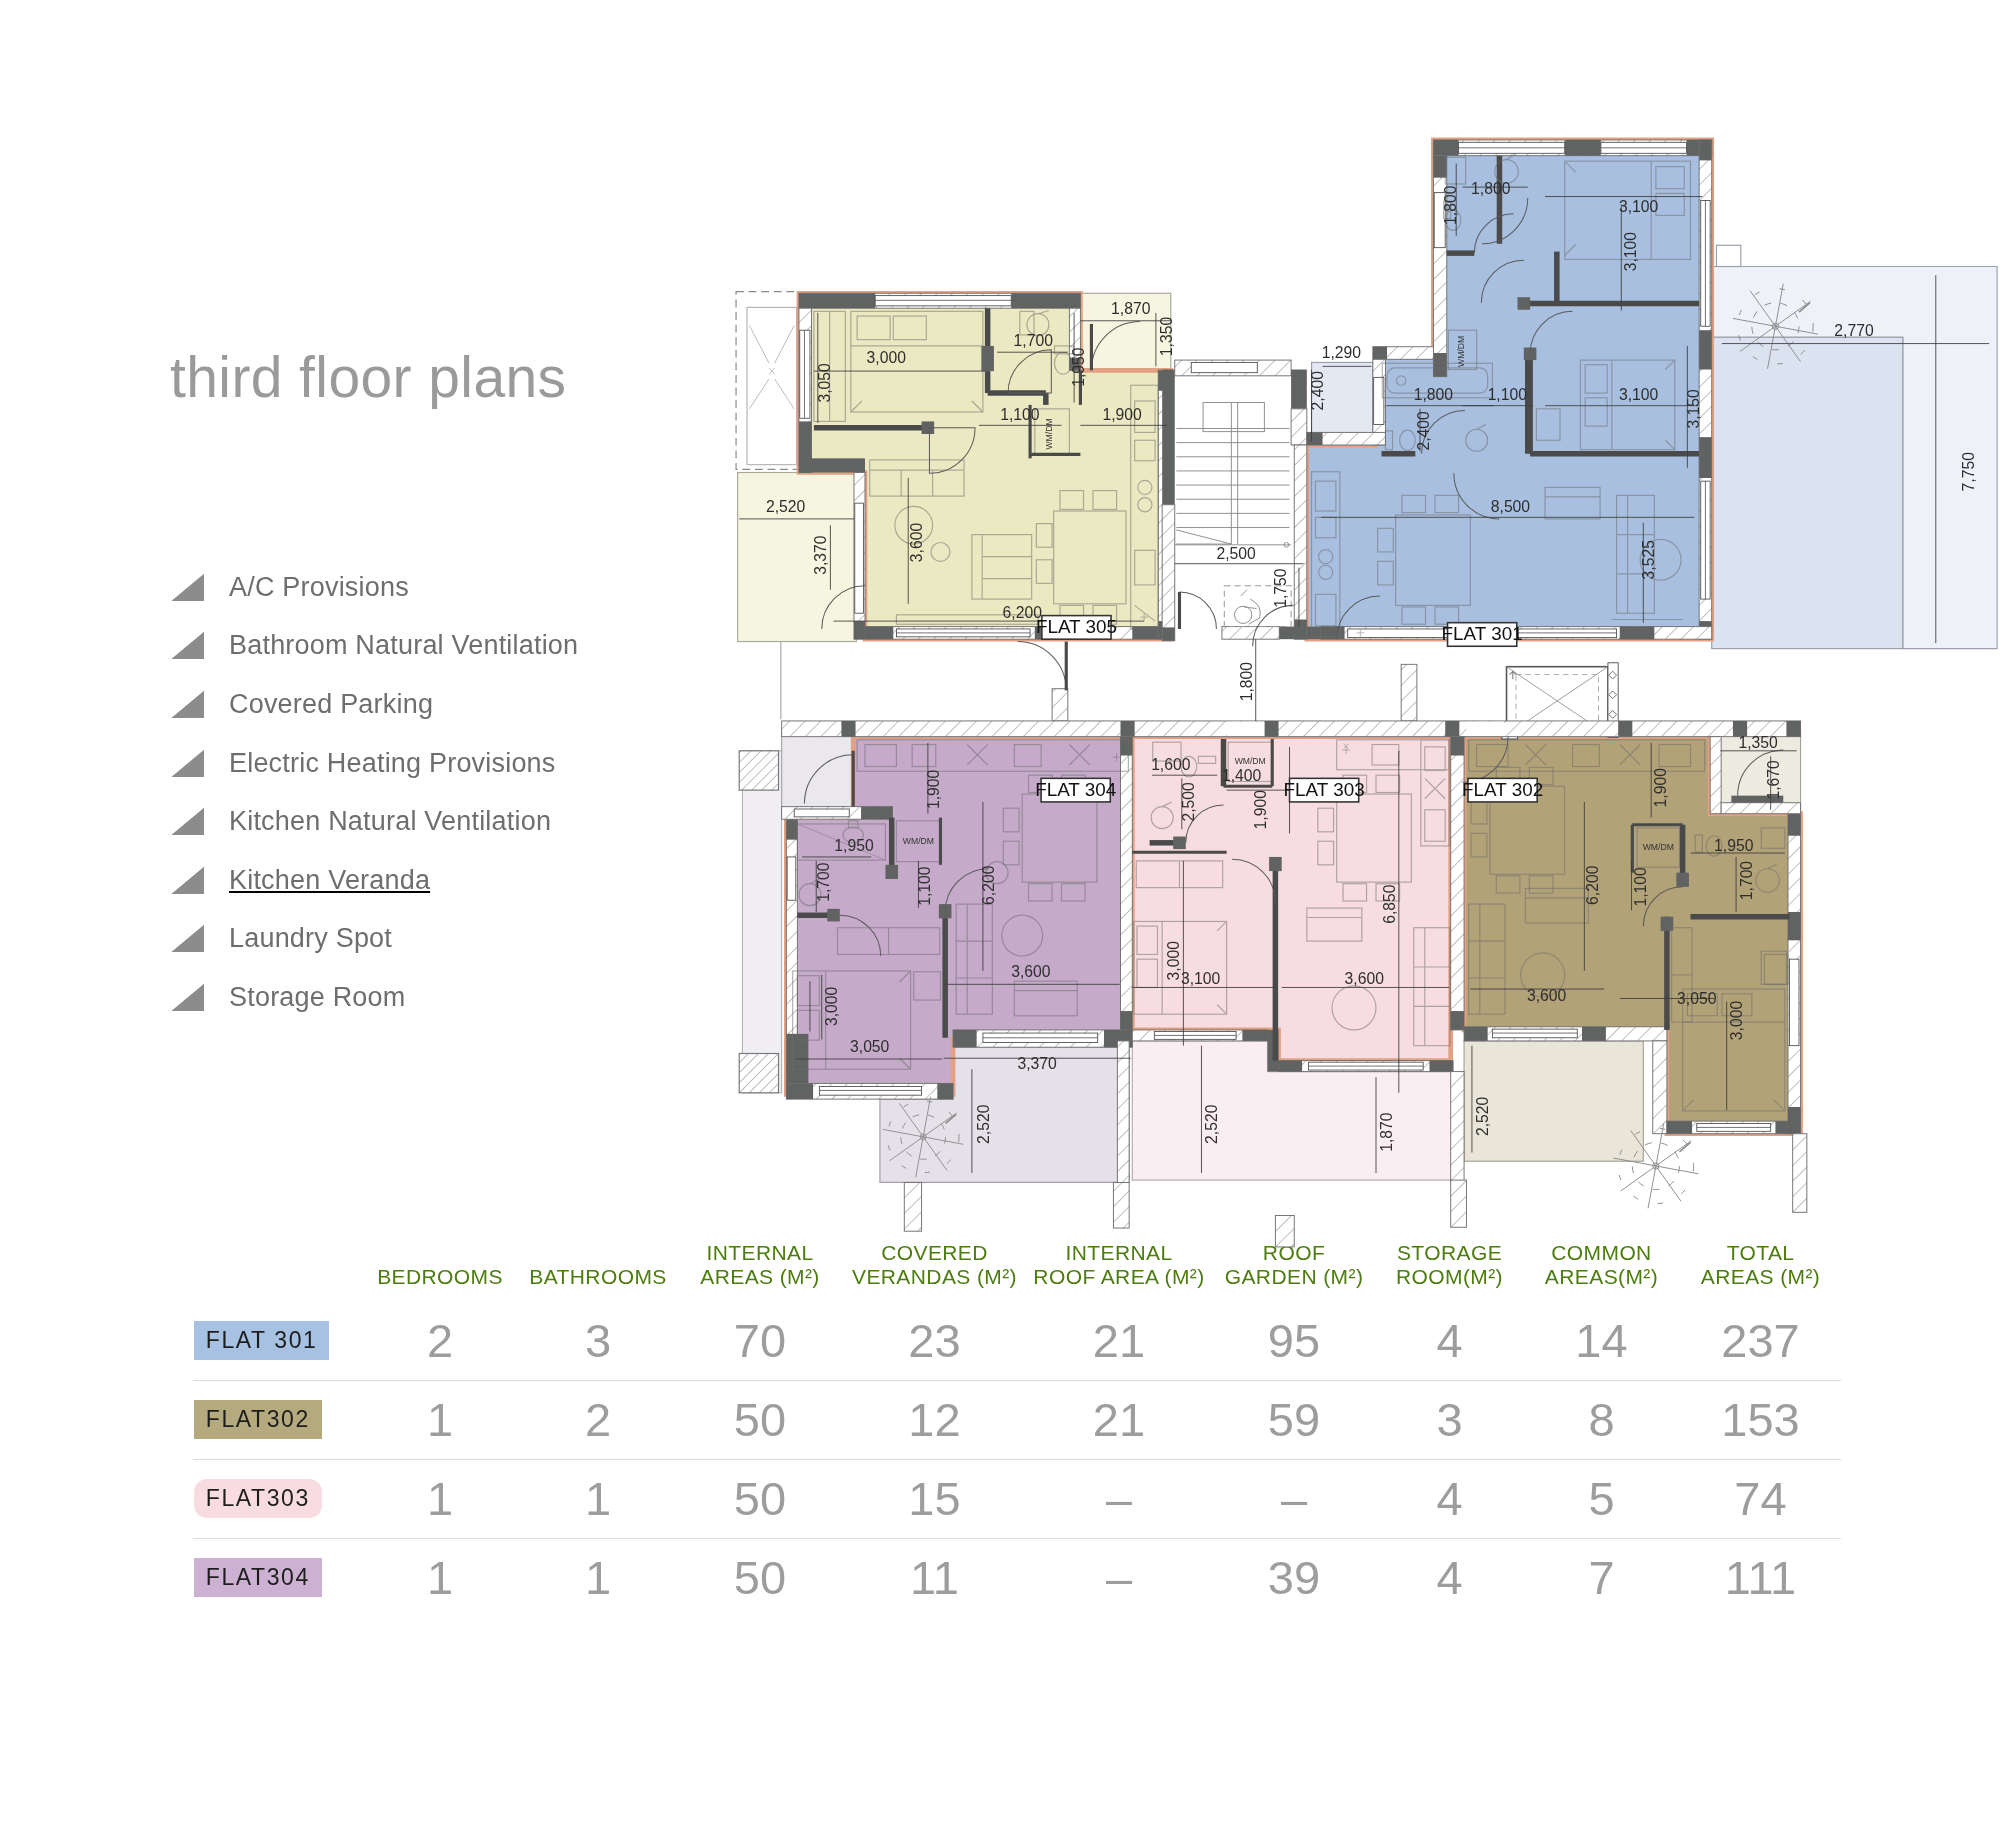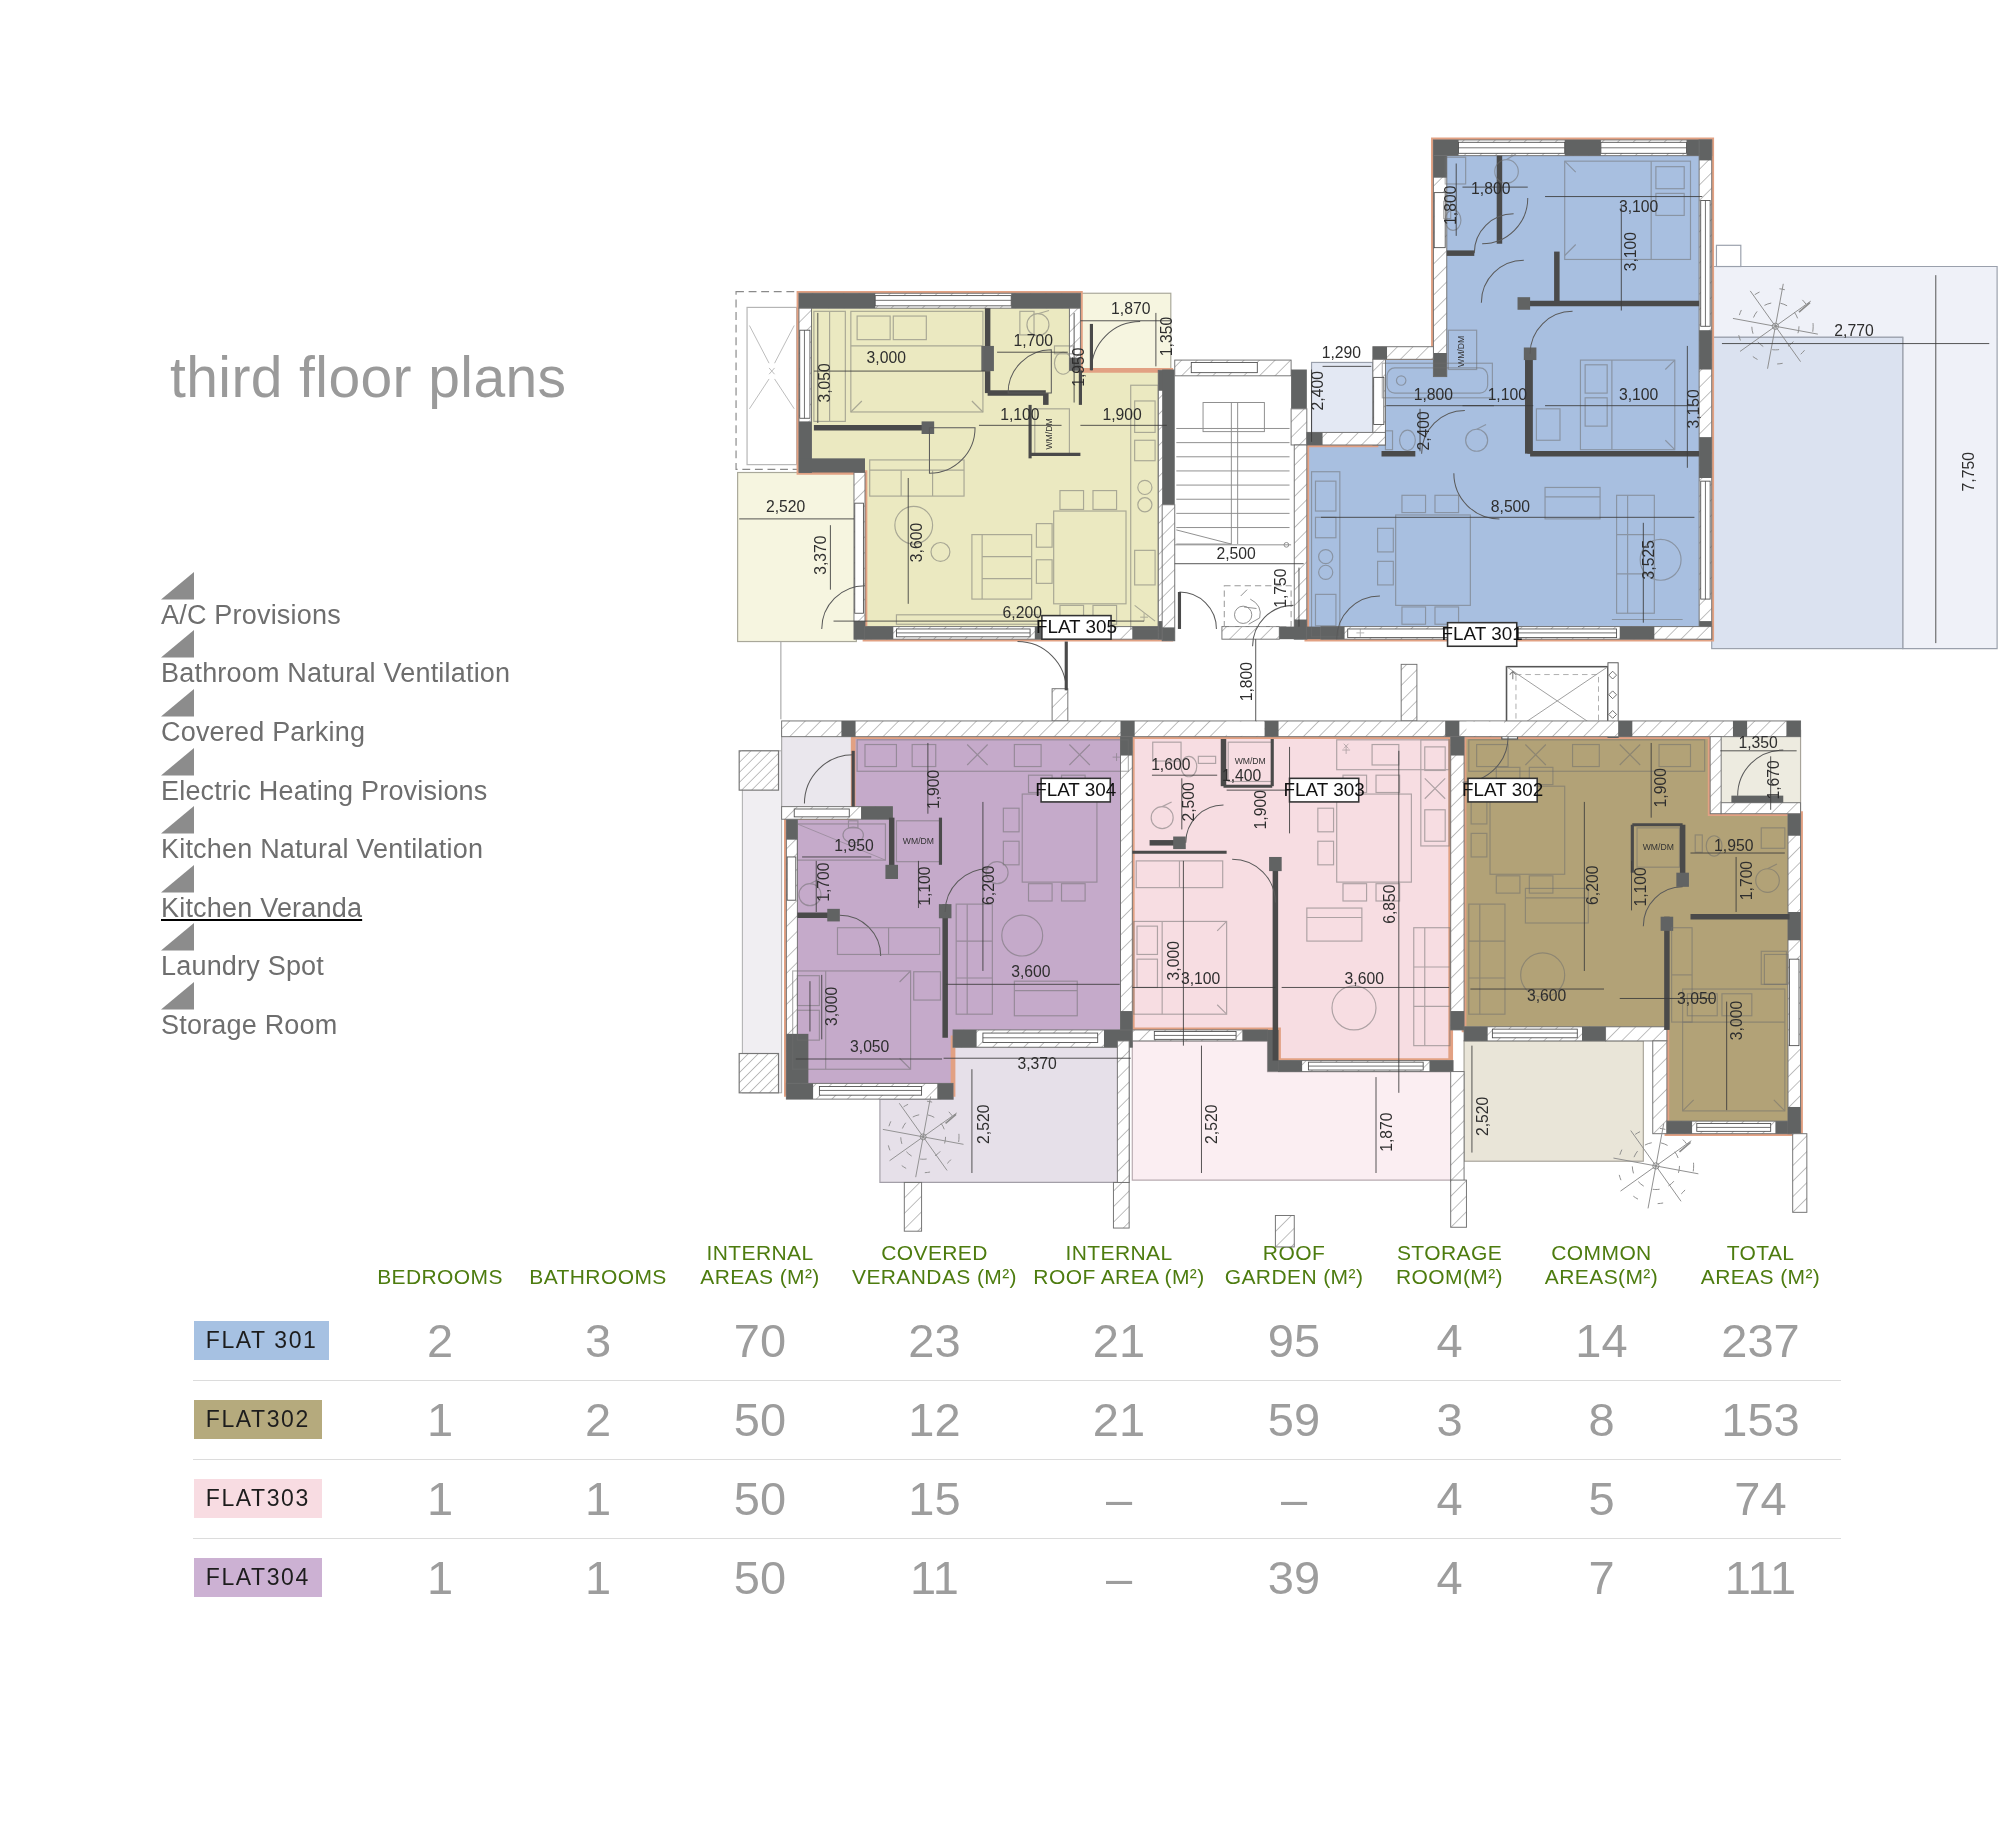--- a/index.html
+++ b/index.html
@@ -1,20 +1,20 @@
 <!DOCTYPE html>
 <html style="font-size:12.6px"><head>
 <meta charset="utf-8">
 <style>
   html,body{margin:0;padding:0;background:#ffffff;}
   body{width:2013px;height:1846px;position:relative;overflow:hidden;
        font-family:"Liberation Sans", sans-serif;}
   .title{position:absolute;left:170px;top:344px;font-size:57px;color:#9a9a9a;
          letter-spacing:0.4px;}
-  .feat{position:absolute;left:161px;display:flex;align-items:flex-start;flex-direction:column;}
+  .feat{position:absolute;left:171px;display:flex;align-items:center;}
   .feat .tri{width:33px;height:27.5px;background:#8c8c8c;
         clip-path:polygon(0% 100%,100% 100%,100% 0%);margin-right:25px;}
   .feat .txt{font-size:27px;color:#6e6e6e;letter-spacing:0.2px;}
   table.areas{position:absolute;left:193px;top:1241px;border-collapse:collapse;table-layout:fixed;}
   .hdr{font-size:21px;color:#4d7c0f;text-align:center;letter-spacing:0.4px;
        line-height:24.4px;padding:0 0 11.8px 0;vertical-align:bottom;font-weight:400;height:40px;}
   .num{font-size:47px;color:#9d9d9d;text-align:center;font-weight:400;}
   .chipcell{text-align:left;vertical-align:middle;}
   .chip{display:inline-block;font-size:23px;letter-spacing:1.6px;color:#1d1d1d;
         padding:6.3px 11.8px 6.3px 11.8px;}
@@ -112,21 +112,21 @@
         <td class="num">2</td>
         <td class="num">50</td>
         <td class="num">12</td>
  <td class="num">21</td>
         <td class="num">59</td>
         <td class="num">3</td>
         <td class="num">8</td>
         <td class="num">153</td>
 </tr>
 <tr class="r">
- <td class="chipcell"><span class="chip" style="background:#f8dce2;">FLAT303</span></td>
+ <td class="chipcell"><span class="chip" style="background:#f8dce2;border-radius:13px;">FLAT303</span></td>
  <td class="num">1</td>
         <td class="num">1</td>
         <td class="num">50</td>
         <td class="num">15</td>
  <td class="num">–</td>
         <td class="num">–</td>
         <td class="num">4</td>
         <td class="num">5</td>
         <td class="num">74</td>
 </tr>

